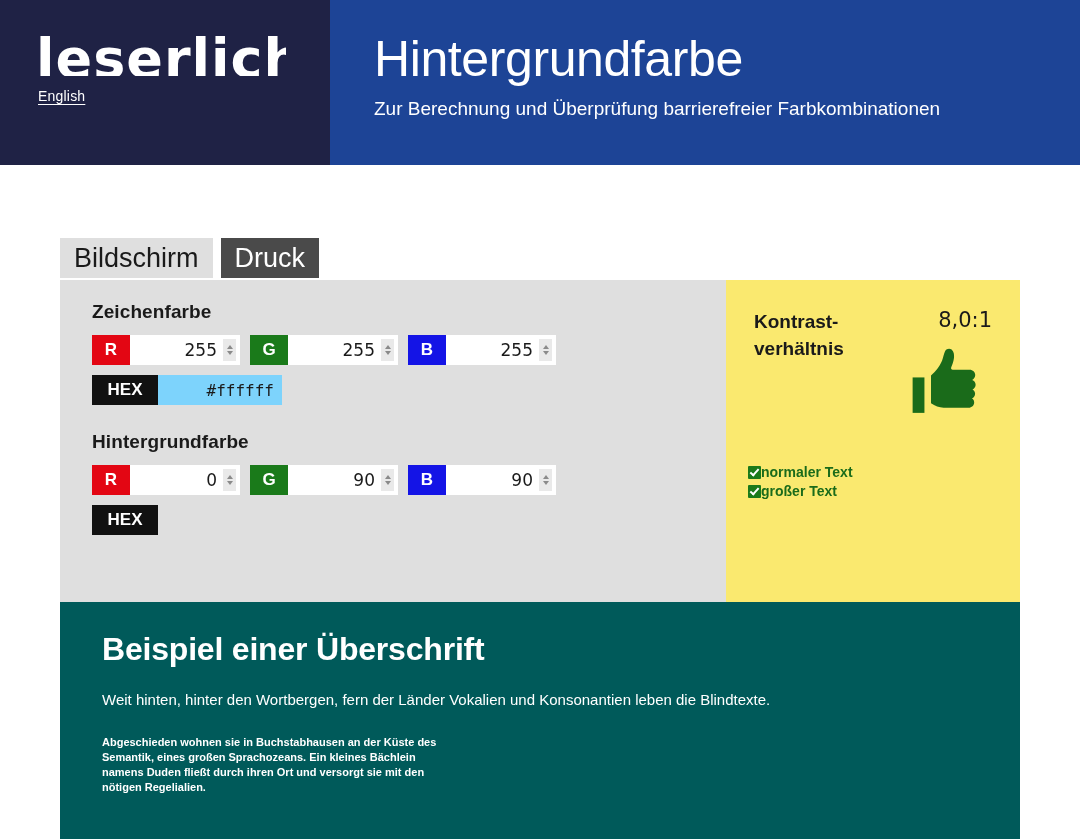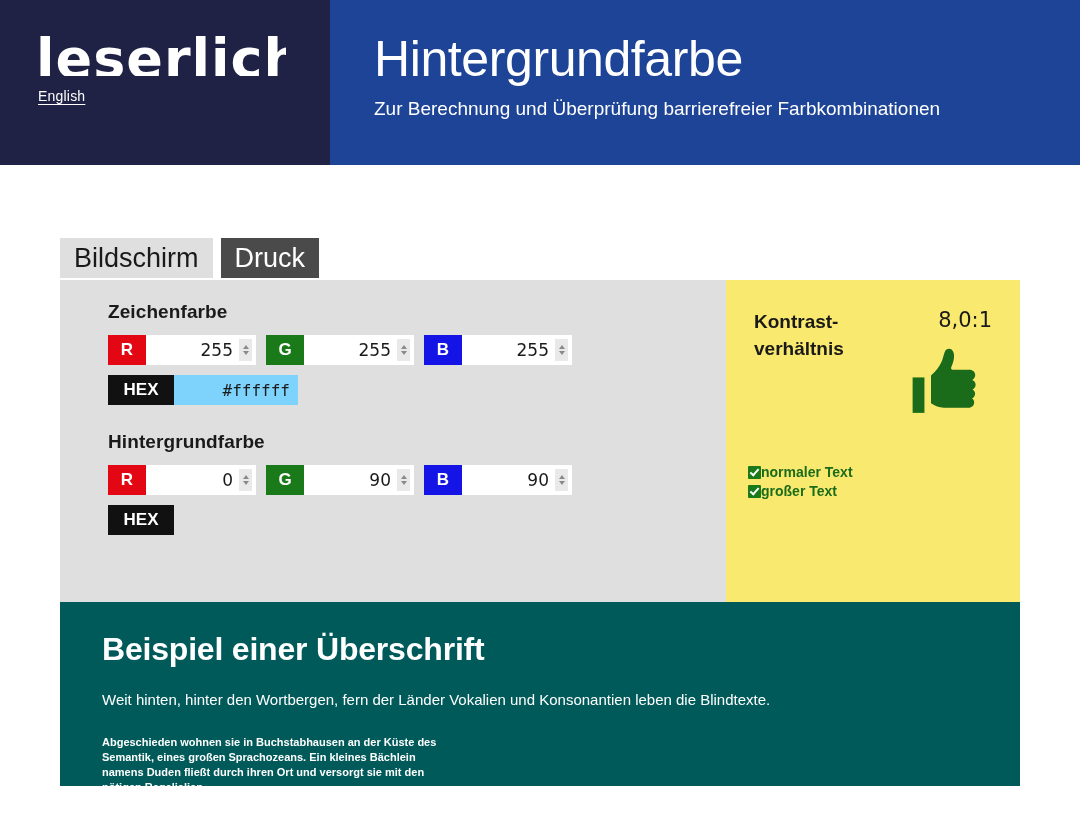--- a/index.html
+++ b/index.html
@@ -112,21 +112,21 @@
     left: 60px;
     top: 280px;
     width: 960px;
     height: 322px;
     display: flex;
   }
   .inputs-panel {
     width: 666px;
     background: #dfdfdf;
     box-sizing: border-box;
-    padding: 21px 0 0 48px;
+    padding: 21px 0 0 32px;
   }
   .group-title {
     font-size: 19px;
     font-weight: bold;
     color: #1a1a1a;
     margin: 0 0 12px 0;
     letter-spacing: 0.1px;
   }
   .field-row {
     display: flex;
@@ -273,21 +273,21 @@
     color: #1a6b1a;
     font-weight: 600;
   }
 
   
   .preview {
     position: absolute;
     left: 60px;
     top: 602px;
     width: 960px;
-    height: 184px;
+    height: 237px;
     background: #005a5a;
     box-sizing: border-box;
     padding: 28px 40px 0 42px;
     overflow: hidden;
   }
   .preview-heading {
     color: #ffffff;
     font-size: 32px;
     line-height: 38px;
     font-weight: bold;

